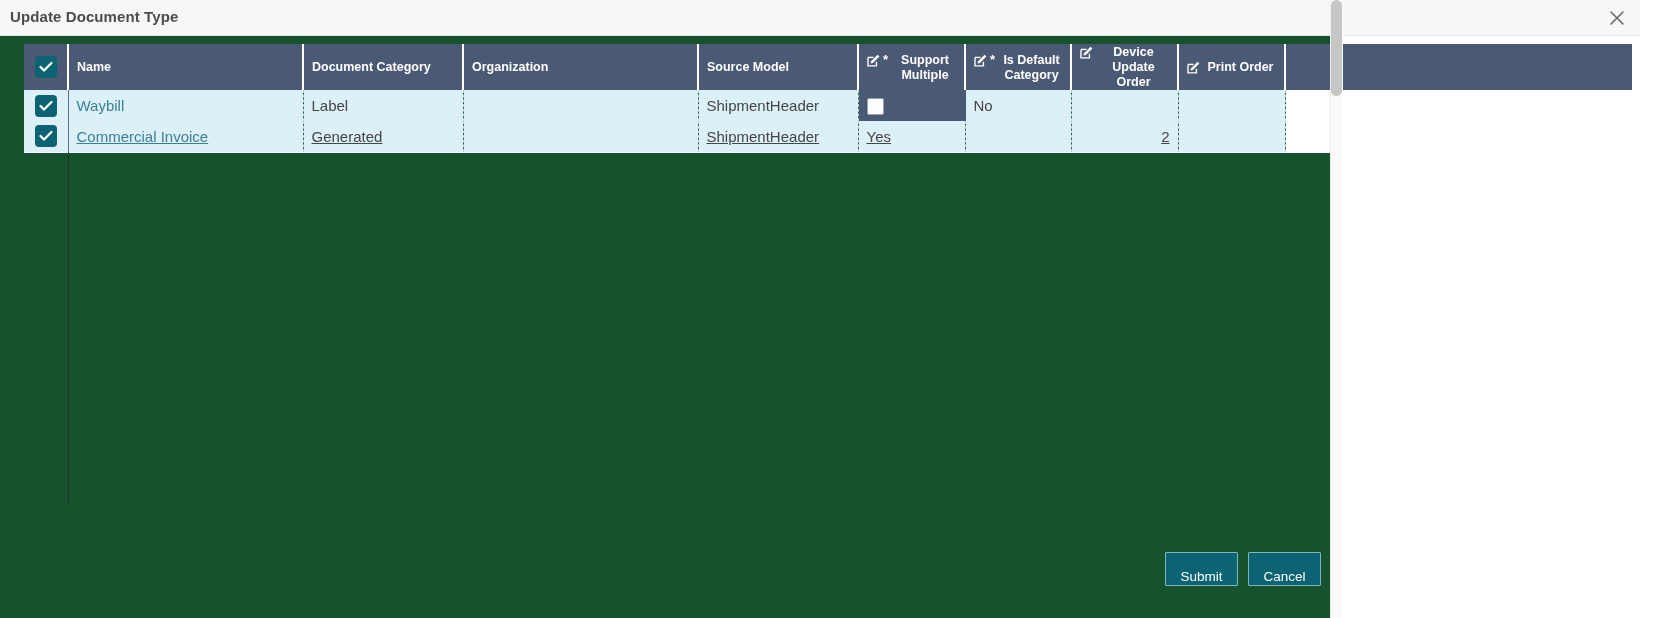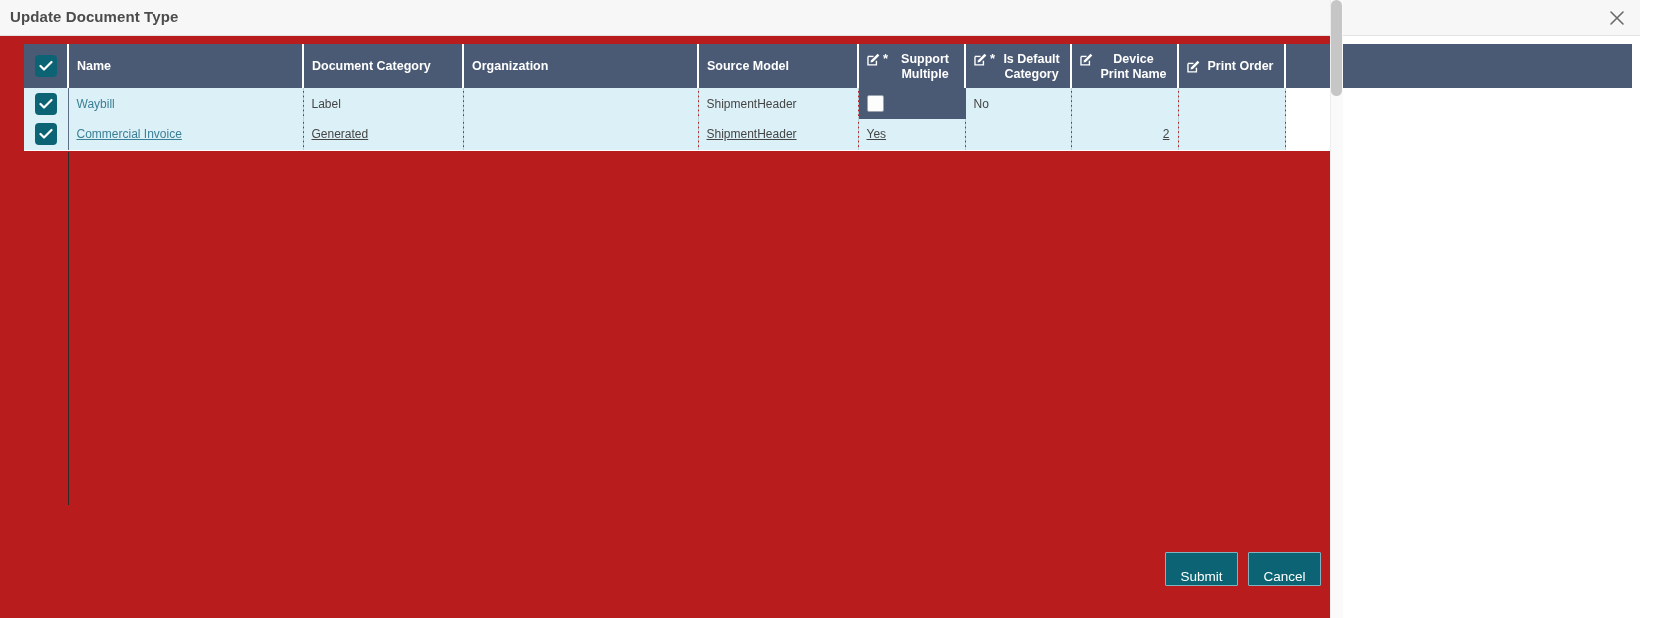--- a/index.html
+++ b/index.html
@@ -7,21 +7,21 @@
     margin: 0; padding: 0;
     width: 1653px; height: 618px;
     background: #ffffff;
     font-family: "Liberation Sans", sans-serif;
     overflow: hidden;
   }
   #app {
     position: relative;
     width: 1343px;
     height: 618px;
-    background: #b91c1c;
+    background: #14532d;
   }
 
   
   .titlebar {
     position: absolute;
     left: 0; top: 0;
     width: 1640px; height: 36px;
     background: #f7f7f7;
     border-bottom: 1px solid #e2e2e2;
   }
@@ -95,21 +95,21 @@
     cursor: pointer;
   }
   .cbx svg { position: absolute; left: 4px; top: 5px; }
 
   
   table.grid tbody td {
     height: 31px;
     padding: 0 8px;
     background: #dcf0f7;
     color: #454545;
-    font-size: 12px;
+    font-size: 15px;
     vertical-align: middle;
     border-right: 1px dashed #b9cfd8;
     white-space: nowrap;
     overflow: hidden;
   }
   table.grid tbody td.cb-cell {
     padding: 0; text-align: center; width: 44px;
     border-right: 1px solid #5d6e85;
   }
   table.grid tbody td.name-cell { color: #3b7f96; }
@@ -253,21 +253,21 @@
           </th>
           <th>
             <div class="hdr-inner two-line">
               <span class="edit-icon">
                 <svg width="13" height="13" viewBox="0 0 16 16">
                   <path d="M1.2 4.2 L1.2 14.6 L11.6 14.6 L11.6 9.6" stroke="#ffffff" stroke-width="1.7" fill="none"></path>
                   <path d="M1.2 4.2 L8 4.2" stroke="#ffffff" stroke-width="1.7" fill="none"></path>
                   <path d="M13.0 0.8 L15.2 3.0 L7.2 11.0 L4.3 11.8 L5.1 8.9 Z" fill="#ffffff"></path>
                 </svg>
               </span>
-              <span class="hdr-center">Device Print Name</span>
+              <span class="hdr-center">Device Update Order</span>
             </div>
           </th>
           <th>
             <div class="hdr-inner">
               <span class="edit-icon">
                 <svg width="13" height="13" viewBox="0 0 16 16">
                   <path d="M1.2 4.2 L1.2 14.6 L11.6 14.6 L11.6 9.6" stroke="#ffffff" stroke-width="1.7" fill="none"></path>
                   <path d="M1.2 4.2 L8 4.2" stroke="#ffffff" stroke-width="1.7" fill="none"></path>
                   <path d="M13.0 0.8 L15.2 3.0 L7.2 11.0 L4.3 11.8 L5.1 8.9 Z" fill="#ffffff"></path>
                 </svg>

